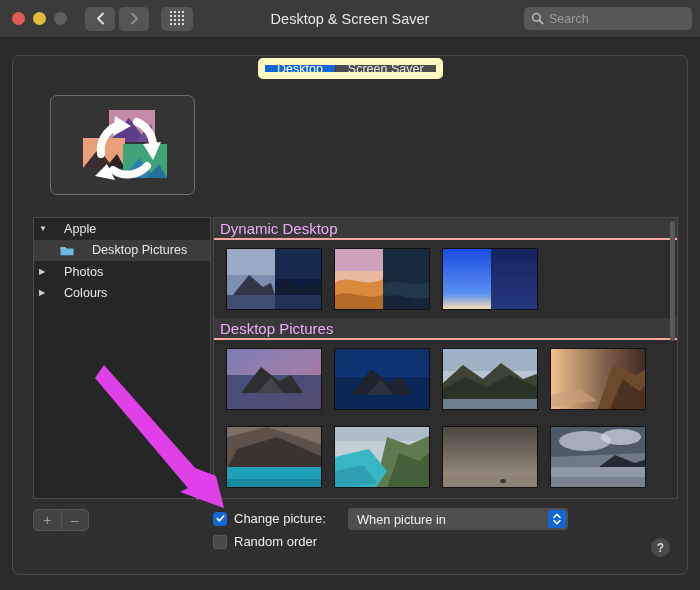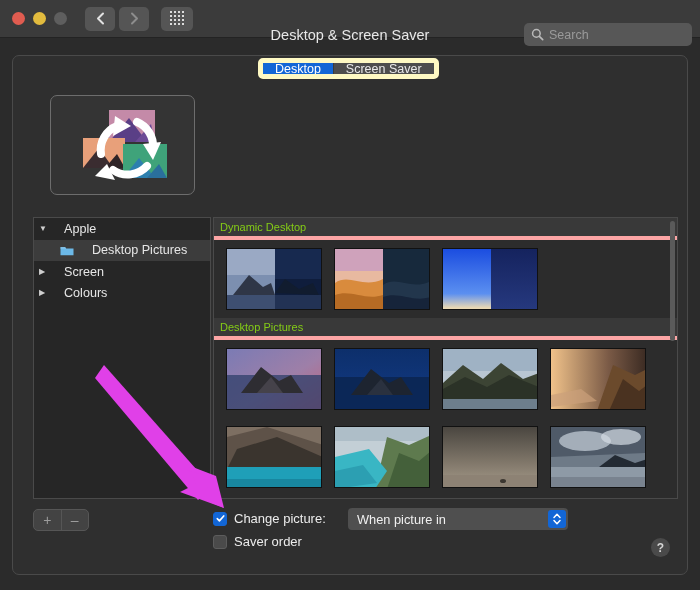--- a/index.html
+++ b/index.html
@@ -36,47 +36,47 @@
     display: flex; align-items: center; justify-content: center;
     margin-left: 12px;
   }
   .griddots {
     display: grid; grid-template-columns: repeat(4, 3px);
     grid-template-rows: repeat(4, 3px); gap: 1px;
   }
   .griddots i { display: block; width: 2px; height: 2px; background: #dcdcdc; }
 
   .wintitle {
-    position: absolute; left: 0; top: 16px; width: 700px; height: 38px;
+    position: absolute; left: 0; top: 0; width: 700px; height: 38px;
     display: flex; align-items: center; justify-content: center;
     color: #e8e8e8; font-size: 14.5px;
     pointer-events: none;
   }
 
   .searchbox {
     position: absolute; right: 8px; top: 7px;
     width: 168px; height: 23px; border-radius: 5px;
     background: #575757;
-    display: flex; align-items: center; padding-left: 7px; gap: 5px; margin-top: 16px;
+    display: flex; align-items: center; padding-left: 7px; gap: 5px;
   }
   .searchbox .sicon { width: 13px; height: 13px; flex: 0 0 auto; }
   .searchbox .ph { color: #9a9a9a; font-size: 12.5px; }
 
   
   .panel {
     position: absolute; left: 12px; top: 55px; width: 676px; height: 520px;
     border: 1px solid #4a4a4a; border-radius: 7px;
     background: #2f2f2f;
   }
 
   
   .tabs {
     position: absolute; left: 258px; top: 58px;
     display: flex; border-radius: 5px; overflow: hidden;
-    border: 5px solid #fef9c3;
+    border: 7px solid #fef9c3;
     height: 21px;
   }
   .tab {
     padding: 0 12px; height: 100%;
     display: flex; align-items: center;
     font-size: 12.5px; color: #e9e9e9;
     background: #4d4d4d;
   }
   .tab.active { background: #1266d6; color: #ffffff; }
   .tab + .tab { border-left: 1px solid #3b3b3b; }
@@ -127,23 +127,23 @@
   .pmbtn + .pmbtn { border-left: 1px solid #565656; }
 
   
   .gridpane {
     position: absolute; left: 213px; top: 217px; width: 465px; height: 282px;
     background: #2c2c2c; border: 1px solid #4a4a4a;
     overflow: hidden;
   }
   .grouphdr {
     height: 22px; background: #393939;
-    border-bottom: 4px solid #fca5a5;
+    border-bottom: 2px solid #fca5a5;
     display: flex; align-items: center; padding-left: 6px;
-    color: #84cc16; font-size: 11px;
+    color: #f0abfc; font-size: 15px;
   }
   .thumbrow { display: flex; gap: 12px; padding: 8px 0 8px 12px; }
   .thumb {
     width: 96px; height: 62px; flex: 0 0 auto;
     border: 1px solid #111; background: #1b1b1b; overflow: hidden;
     position: relative;
   }
   .thumb .inner { position: absolute; inset: 0; }
 
   
@@ -287,21 +287,21 @@
     <svg class="ficon" viewBox="0 0 14 11">
       <path d="M0.5 2.2 h4.6 l1.1 1.2 h7.3 v6.9 h-13 z" fill="#6cb9e8"></path>
       <path d="M0.5 2.2 h4.6 l1.1 1.2 h-5.7 z" fill="#8ccaf0"></path>
     </svg>
     <span class="label">Desktop Pictures</span>
   </div>
 
 
   <div class="srow">
     <span class="disc">▶</span>
-    <span class="label">Screen</span>
+    <span class="label">Photos</span>
   </div>
 
   <div class="srow">
     <span class="disc">▶</span>
     <span class="label">Colours</span>
   </div>
 
 </div>
 
 <div class="plusminus">
@@ -492,21 +492,21 @@
   <span class="cbox on">
     <svg class="tick" viewBox="0 0 10 10">
       <polyline points="1.4,5.2 3.8,7.6 8.6,2.2" fill="none" stroke="#ffffff" stroke-width="1.8" stroke-linecap="round" stroke-linejoin="round"></polyline>
     </svg>
   </span>
   <span class="ctrl-label">Change picture:</span>
 </div>
 
 <div class="ctrl-random">
   <span class="cbox off"></span>
-  <span class="ctrl-label">Saver order</span>
+  <span class="ctrl-label">Random order</span>
 </div>
 
 <div class="popup">
   <span>When picture in</span>
   <span class="stepper">
     <svg width="10" height="14" viewBox="0 0 10 14">
       <polyline points="2,5.4 5,2.2 8,5.4" fill="none" stroke="#ffffff" stroke-width="1.5" stroke-linecap="round" stroke-linejoin="round"></polyline>
       <polyline points="2,8.6 5,11.8 8,8.6" fill="none" stroke="#ffffff" stroke-width="1.5" stroke-linecap="round" stroke-linejoin="round"></polyline>
     </svg>
   </span>

